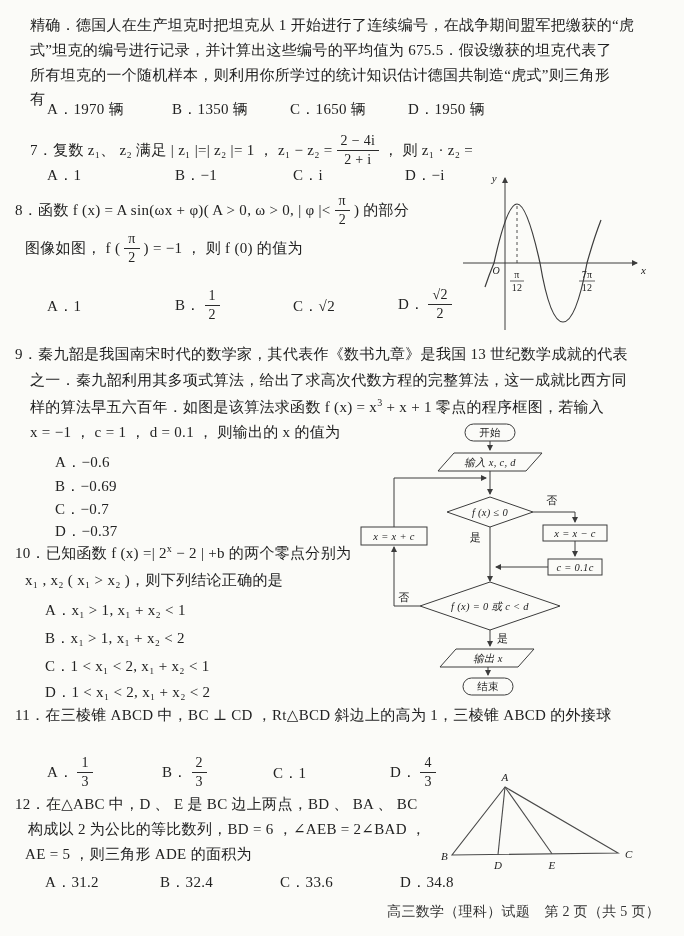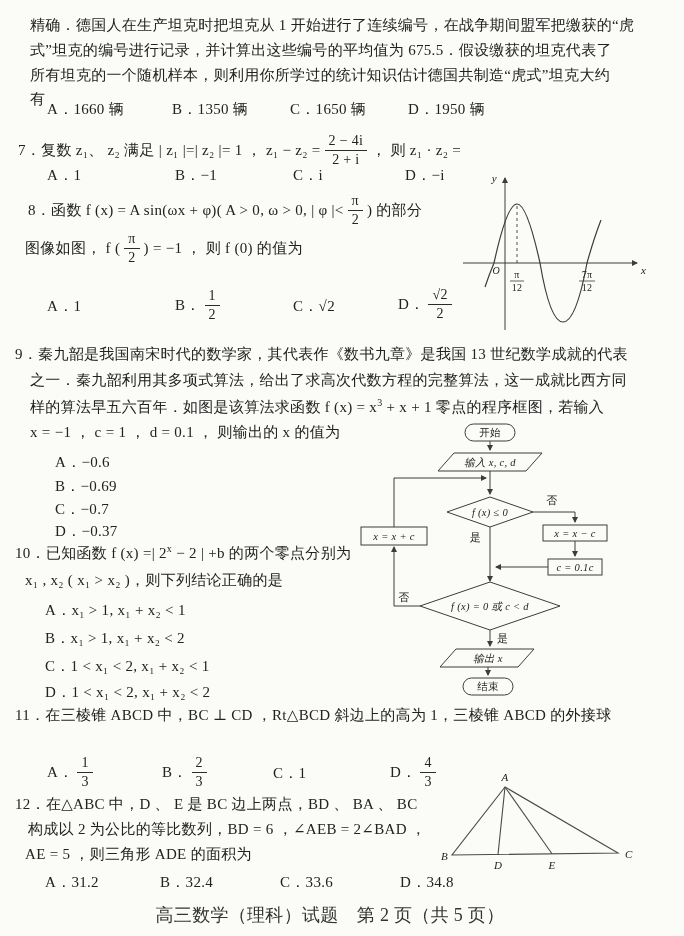--- a/index.html
+++ b/index.html
@@ -11,50 +11,50 @@
   }
   .ln { position:absolute; white-space:nowrap; }
   .mline { position:absolute; display:flex; align-items:center; white-space:nowrap; }
   .frac { display:inline-flex; flex-direction:column; align-items:center; line-height:1.1; margin:0 4px; font-size:14px; }
   .frac .fn { border-bottom:1.2px solid #2b2b2b; padding:0 4px 1px; text-align:center; }
   .frac .fd { padding-top:1px; }
   sup { font-size:10px; }
   svg { position:absolute; overflow:visible; }
   svg text { font-family:"Liberation Serif","DejaVu Serif",serif; fill:#222; }
   .it { font-style:italic; }
-  .footer { position:absolute; width:660px; text-align:center; font-size:18px; color:#333; }
+  .footer { position:absolute; width:660px; text-align:right; font-size:14px; color:#333; }
 </style>
 </head>
 <body>
 
 <div class="page">
 
   <div class="ln" style="left:30px; top:16px">精确．德国人在生产坦克时把坦克从 1 开始进行了连续编号，在战争期间盟军把缴获的“虎</div>
   <div class="ln" style="left:30px; top:41px">式”坦克的编号进行记录，并计算出这些编号的平均值为 675.5．假设缴获的坦克代表了</div>
-  <div class="ln" style="left:30px; top:66px">所有坦克的一个随机样本，则利用你所学过的统计知识估计德国共制造“虎式”坦克大约</div>
+  <div class="ln" style="left:30px; top:66px">所有坦克的一个随机样本，则利用你所学过的统计知识估计德国共制造“虎式”则三角形</div>
   <div class="ln" style="left:30px; top:90px">有</div>
-  <div class="ln" style="left:47px;  top:100px">A．1660 辆</div>
+  <div class="ln" style="left:47px;  top:100px">A．1970 辆</div>
   <div class="ln" style="left:172px; top:100px">B．1350 辆</div>
   <div class="ln" style="left:290px; top:100px">C．1650 辆</div>
   <div class="ln" style="left:408px; top:100px">D．1950 辆</div>
 
-  <div class="mline" style="left:18px; top:128px; height:44px">
+  <div class="mline" style="left:30px; top:128px; height:44px">
     <span>7．复数 z₁、 z₂ 满足 | z₁ |=| z₂ |= 1 ，  z₁ − z₂ =</span>
     <span class="frac">
       <span class="fn">2 − 4i</span>
       <span class="fd">2 + i</span>
     </span>
     <span>，  则 z₁ · z₂ =</span>
   </div>
   <div class="ln" style="left:47px;  top:166px">A．1</div>
   <div class="ln" style="left:175px; top:166px">B．−1</div>
   <div class="ln" style="left:293px; top:166px">C．i</div>
   <div class="ln" style="left:405px; top:166px">D．−i</div>
 
-  <div class="mline" style="left:28px; top:190px; height:40px">
+  <div class="mline" style="left:15px; top:190px; height:40px">
     <span>8．函数 f (x) = A sin(ωx + φ)( A &gt; 0, ω &gt; 0, | φ |&lt;</span>
     <span class="frac">
       <span class="fn">π</span>
       <span class="fd">2</span>
     </span>
     <span>)  的部分</span>
   </div>
   <div class="mline" style="left:25px; top:228px; height:40px">
     <span>图像如图，  f (</span>
     <span class="frac">

